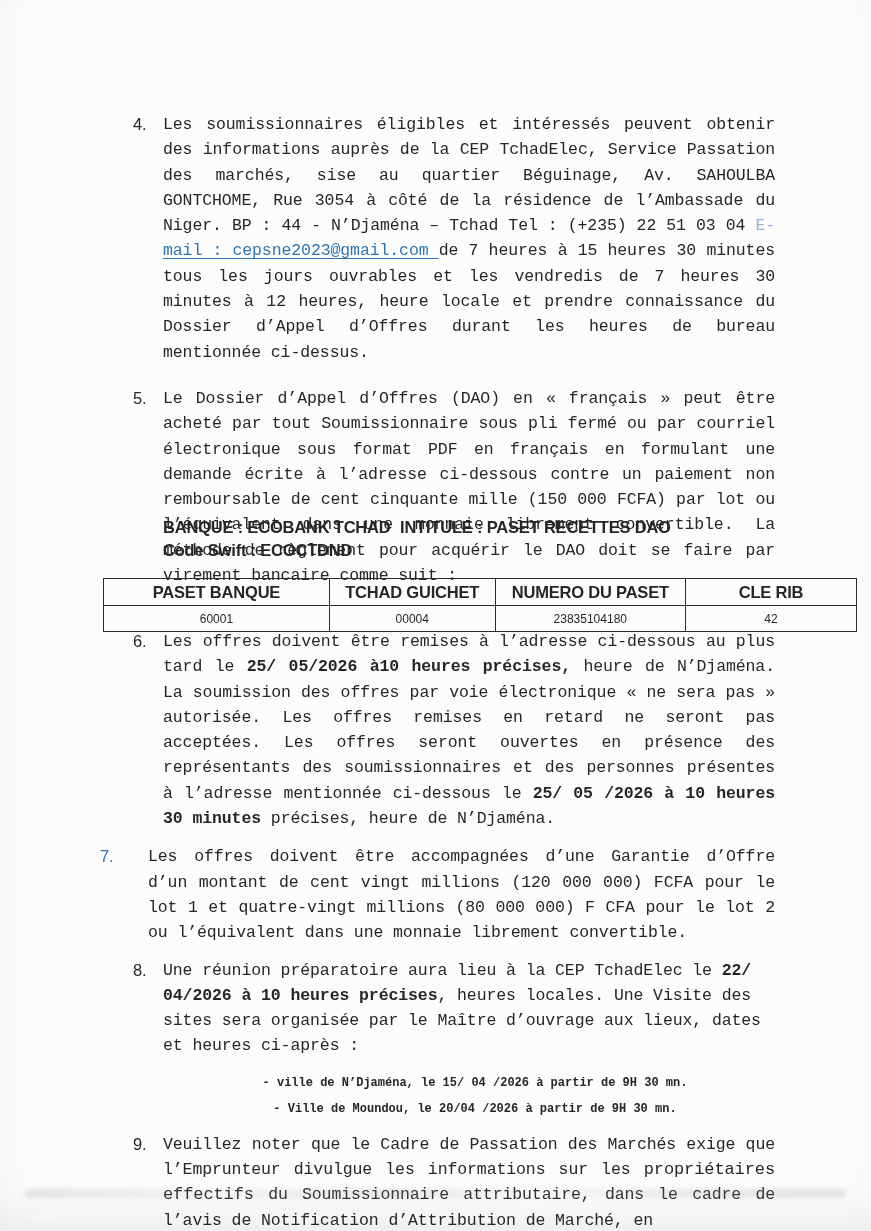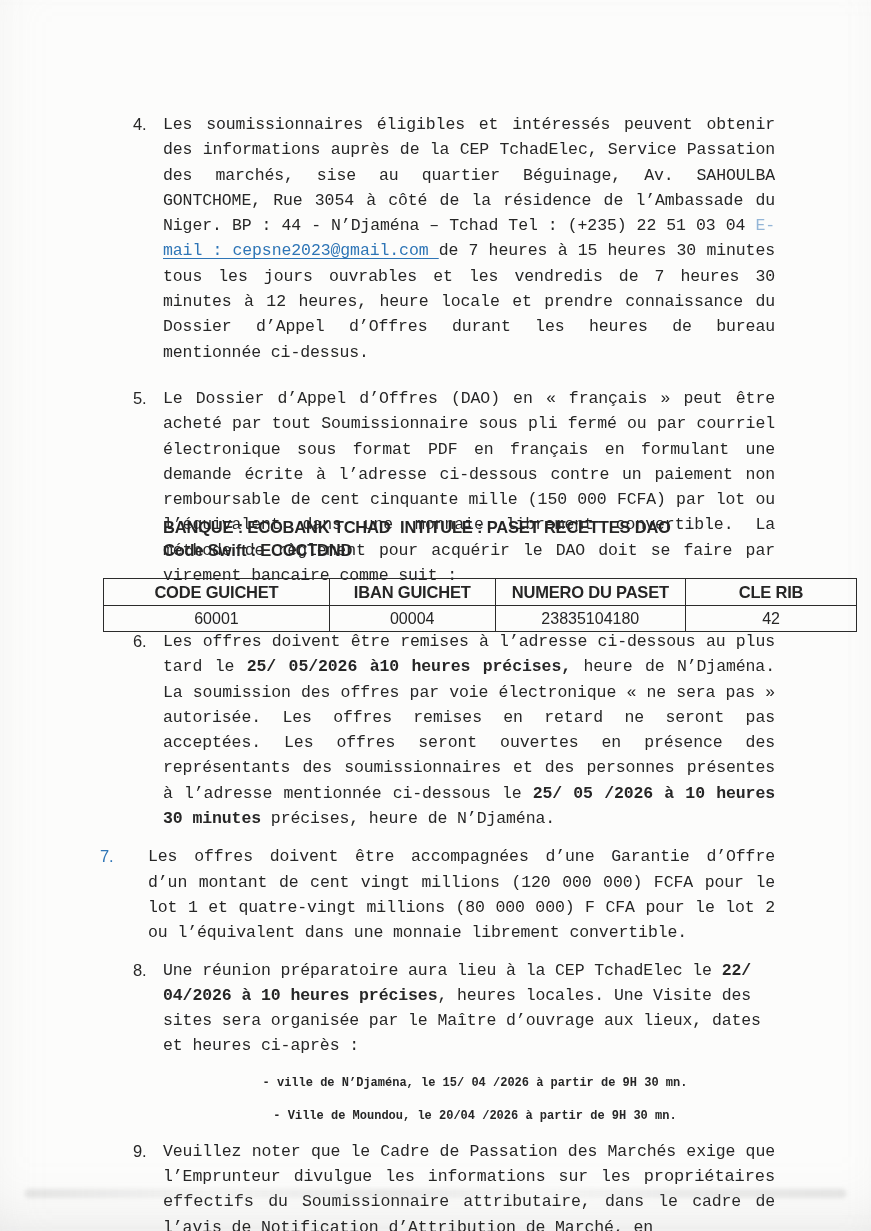--- a/index.html
+++ b/index.html
@@ -31,39 +31,39 @@
 
   .seg-b { font-weight:700; }
   .seg-link { color:var(--accent,#2e75b6); text-decoration:underline; text-underline-offset:3px; }
   .seg-lightlink { color:var(--lightblue,#93b5d6); }
   .seg-small { font-size:17px; }
 
   .bullet {
     font-weight:700; font-size:12px; line-height:20px;
     margin:14px 0 0 12px; text-align:center; letter-spacing:0;
   }
-  .bullet + .bullet { margin-top:13px; }
+  .bullet + .bullet { margin-top:6px; }
 
   .bank {
     position:absolute; top:516px; left:163px;
     display:grid; grid-template-columns:237px auto;
     font-weight:700; font-size:16.5px; line-height:22.5px;
     letter-spacing:-0.2px; white-space:nowrap;
   }
 
   .dao-table {
     position:absolute; top:578px; left:103px; width:754px;
     border-collapse:collapse; table-layout:fixed;
   }
   .dao-table th, .dao-table td {
     border:1.7px solid var(--tborder,#2b2b2b);
     text-align:center; vertical-align:middle; padding:1px 4px;
   }
   .dao-table th { font-size:16.5px; font-weight:700; height:24px; letter-spacing:-0.2px; }
-  .dao-table td { font-size:16px; height:23px; }
+  .dao-table td { font-size:12px; height:23px; }
   .col-1 { width:30%; } .col-2 { width:22%; } .col-3 { width:25.3%; } .col-4 { width:22.7%; }
 
   .smudge {
     position:absolute; left:25px; right:25px; bottom:33px; height:9px;
     background:linear-gradient(90deg,
       rgba(150,150,150,0.22), rgba(190,190,190,0.10) 22%,
       rgba(160,160,160,0.20) 45%, rgba(200,200,200,0.07) 62%,
       rgba(165,165,165,0.18) 80%, rgba(150,150,150,0.22));
     filter:blur(2px);
     border-radius:4px;
@@ -93,22 +93,22 @@
 
   <table class="dao-table" data-name="bank-account-table">
     <colgroup>
       <col class="col-1">
         <col class="col-2">
         <col class="col-3">
         <col class="col-4">
     </colgroup>
     <tbody>
       <tr data-name="table-header-row">
-        <th data-name="table-header-code-banque">CODE GUICHET</th>
-        <th data-name="table-header-code-guichet">IBAN GUICHET</th>
+        <th data-name="table-header-code-banque">PASET BANQUE</th>
+        <th data-name="table-header-code-guichet">TCHAD GUICHET</th>
         <th data-name="table-header-numero-compte">NUMERO DU PASET</th>
         <th data-name="table-header-cle-rib">CLE RIB</th>
       </tr>
       <tr data-name="table-row">
         <td data-name="table-cell-code-banque">60001</td>
         <td data-name="table-cell-code-guichet">00004</td>
         <td data-name="table-cell-numero-compte">23835104180</td>
         <td data-name="table-cell-cle-rib">42</td>
       </tr>
     </tbody>

